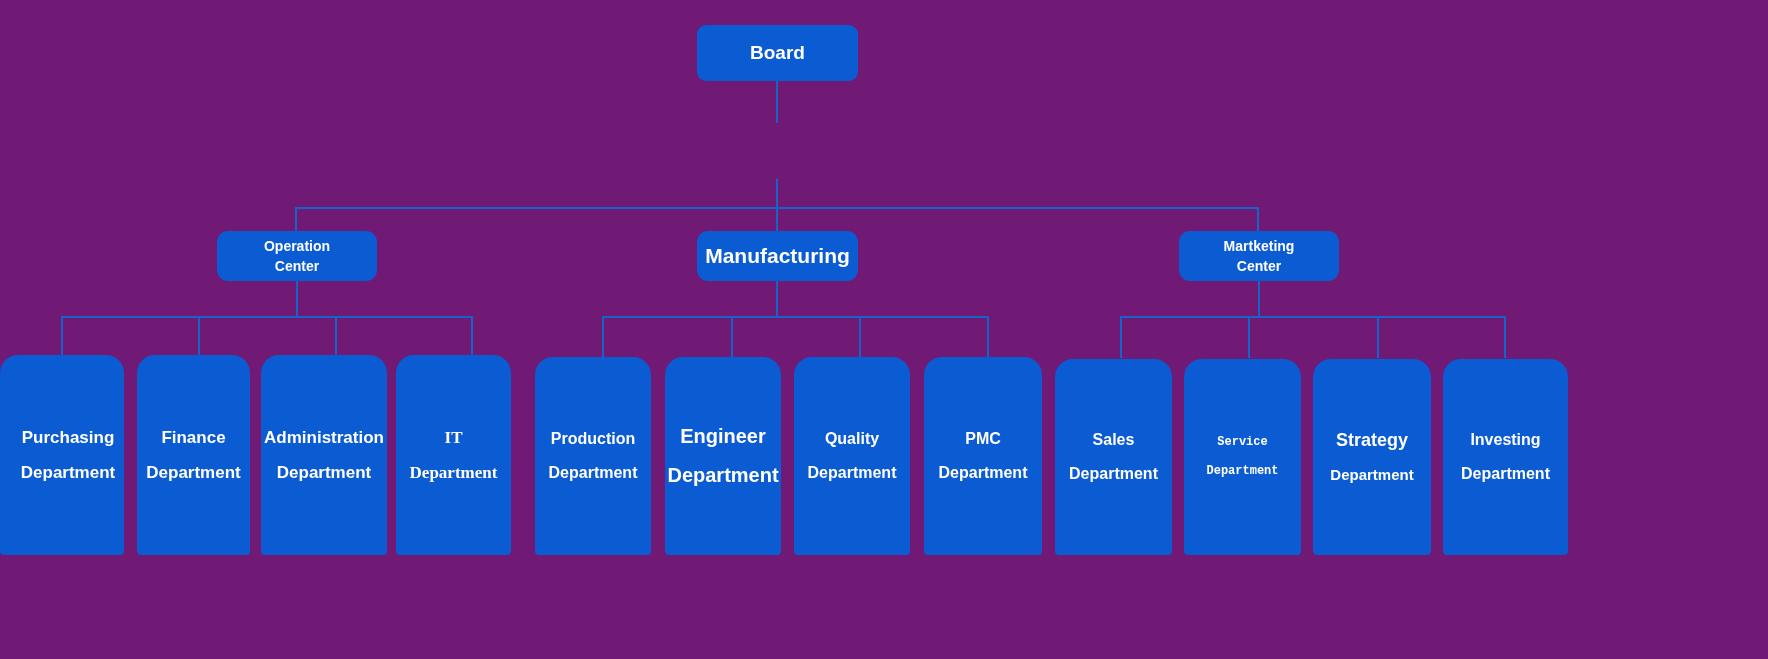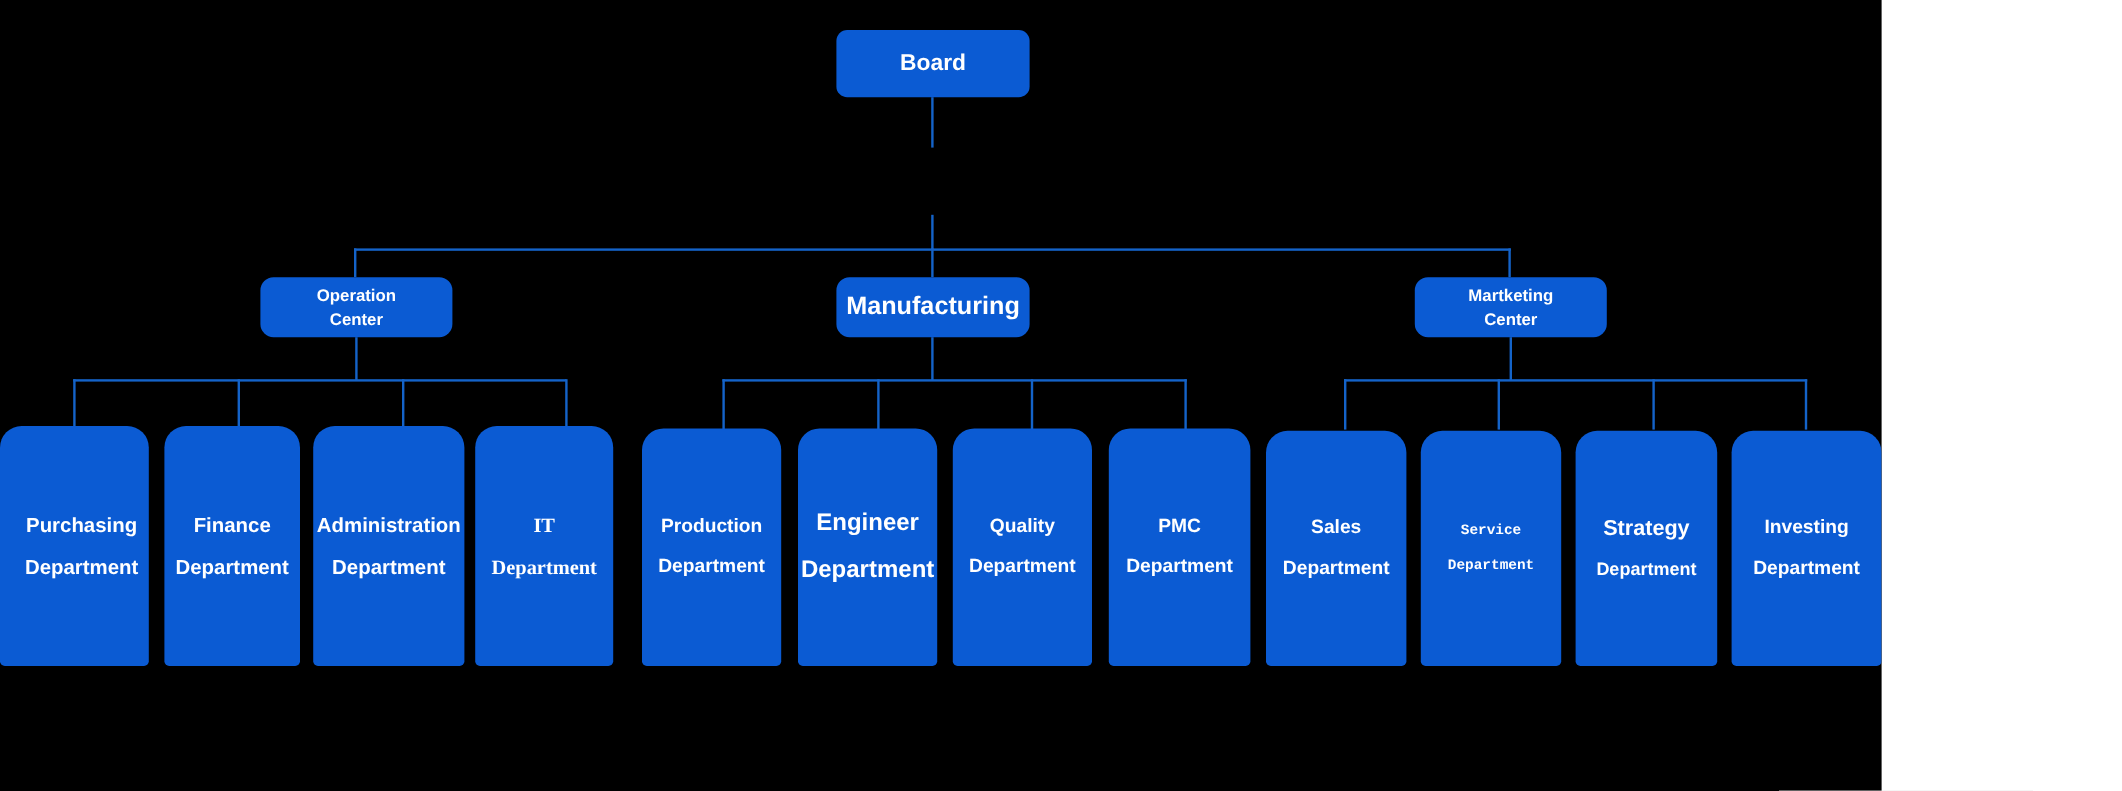--- a/index.html
+++ b/index.html
@@ -1,21 +1,21 @@
 <!DOCTYPE html>
 <html><head>
 <meta charset="utf-8">
 <style>
   html,body{margin:0;padding:0;background:#ffffff;}
   body{font-family:"Liberation Sans",sans-serif;}
   #chart{
     position:relative;
-    width:1568px;
+    width:1768px;
     height:659px;
-    background:#000000;
+    background:#701a75;
     overflow:hidden;
   }
   
   .ln{position:absolute;background:#1463C8;}
   .ln.h{height:2px;}
   .ln.v{width:2px;}
 
   
   .node{
     position:absolute;

